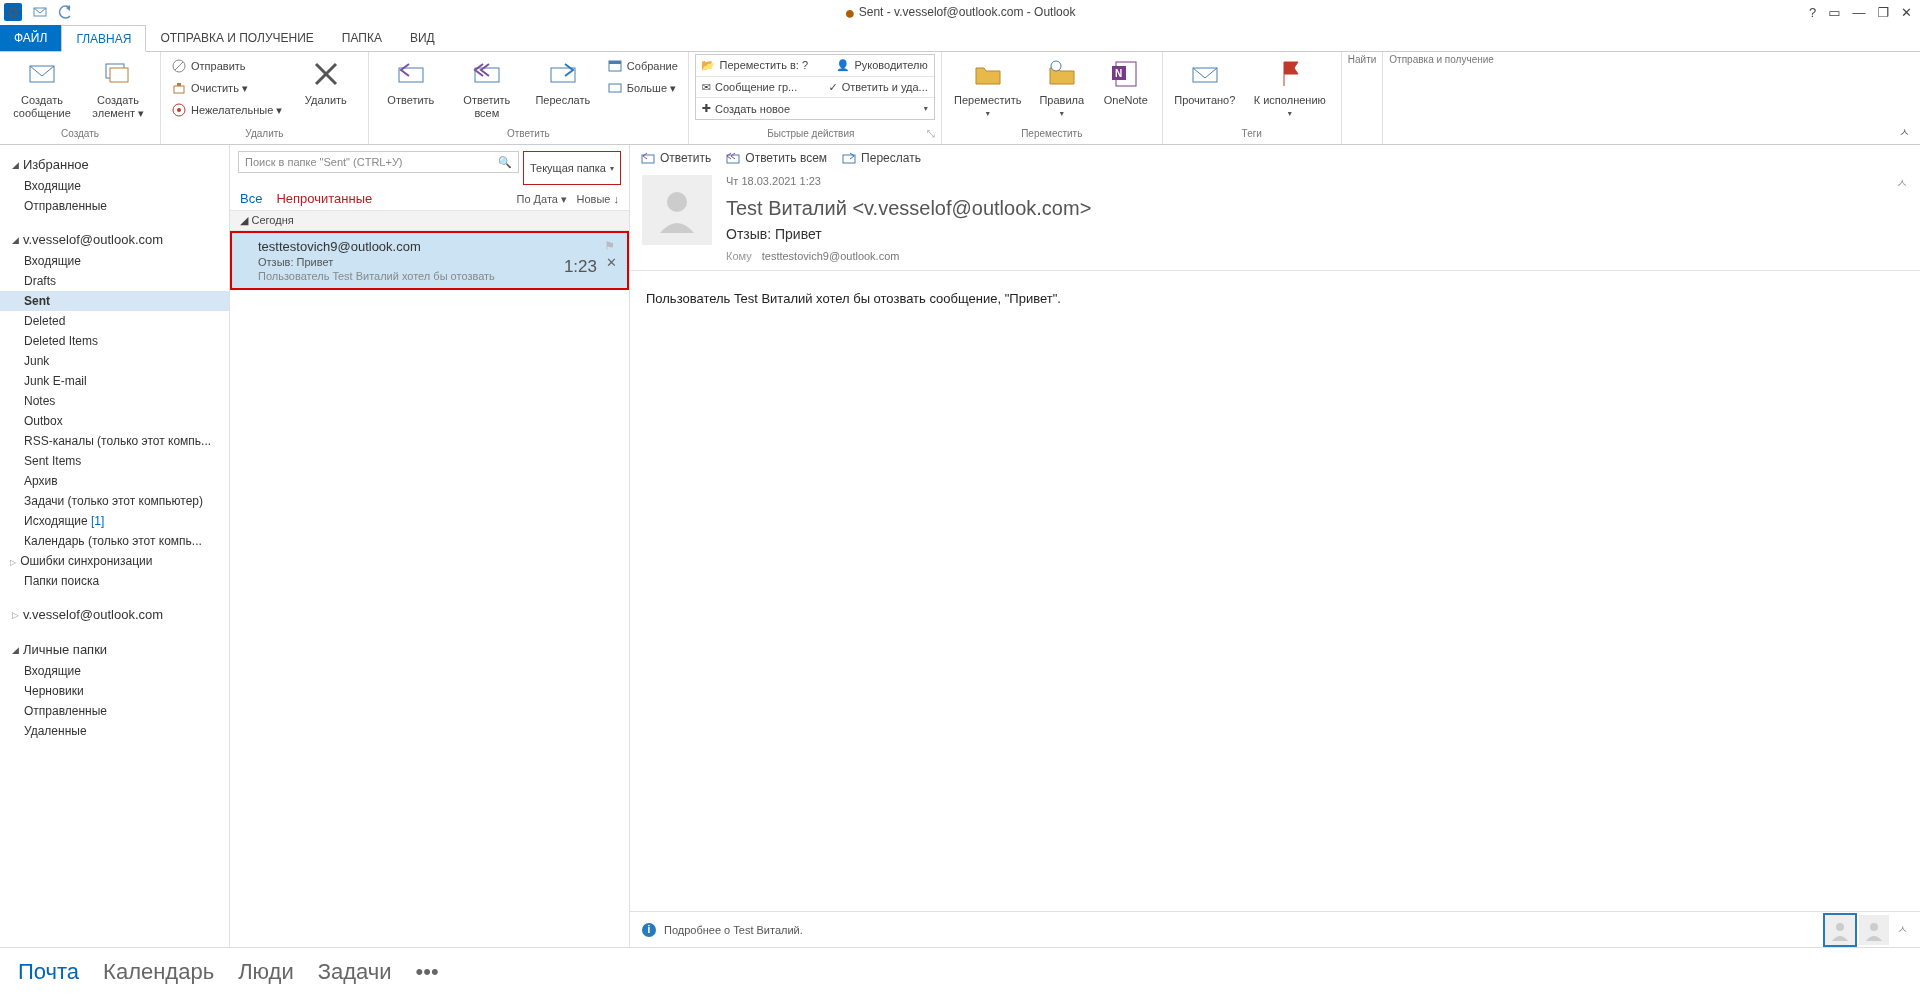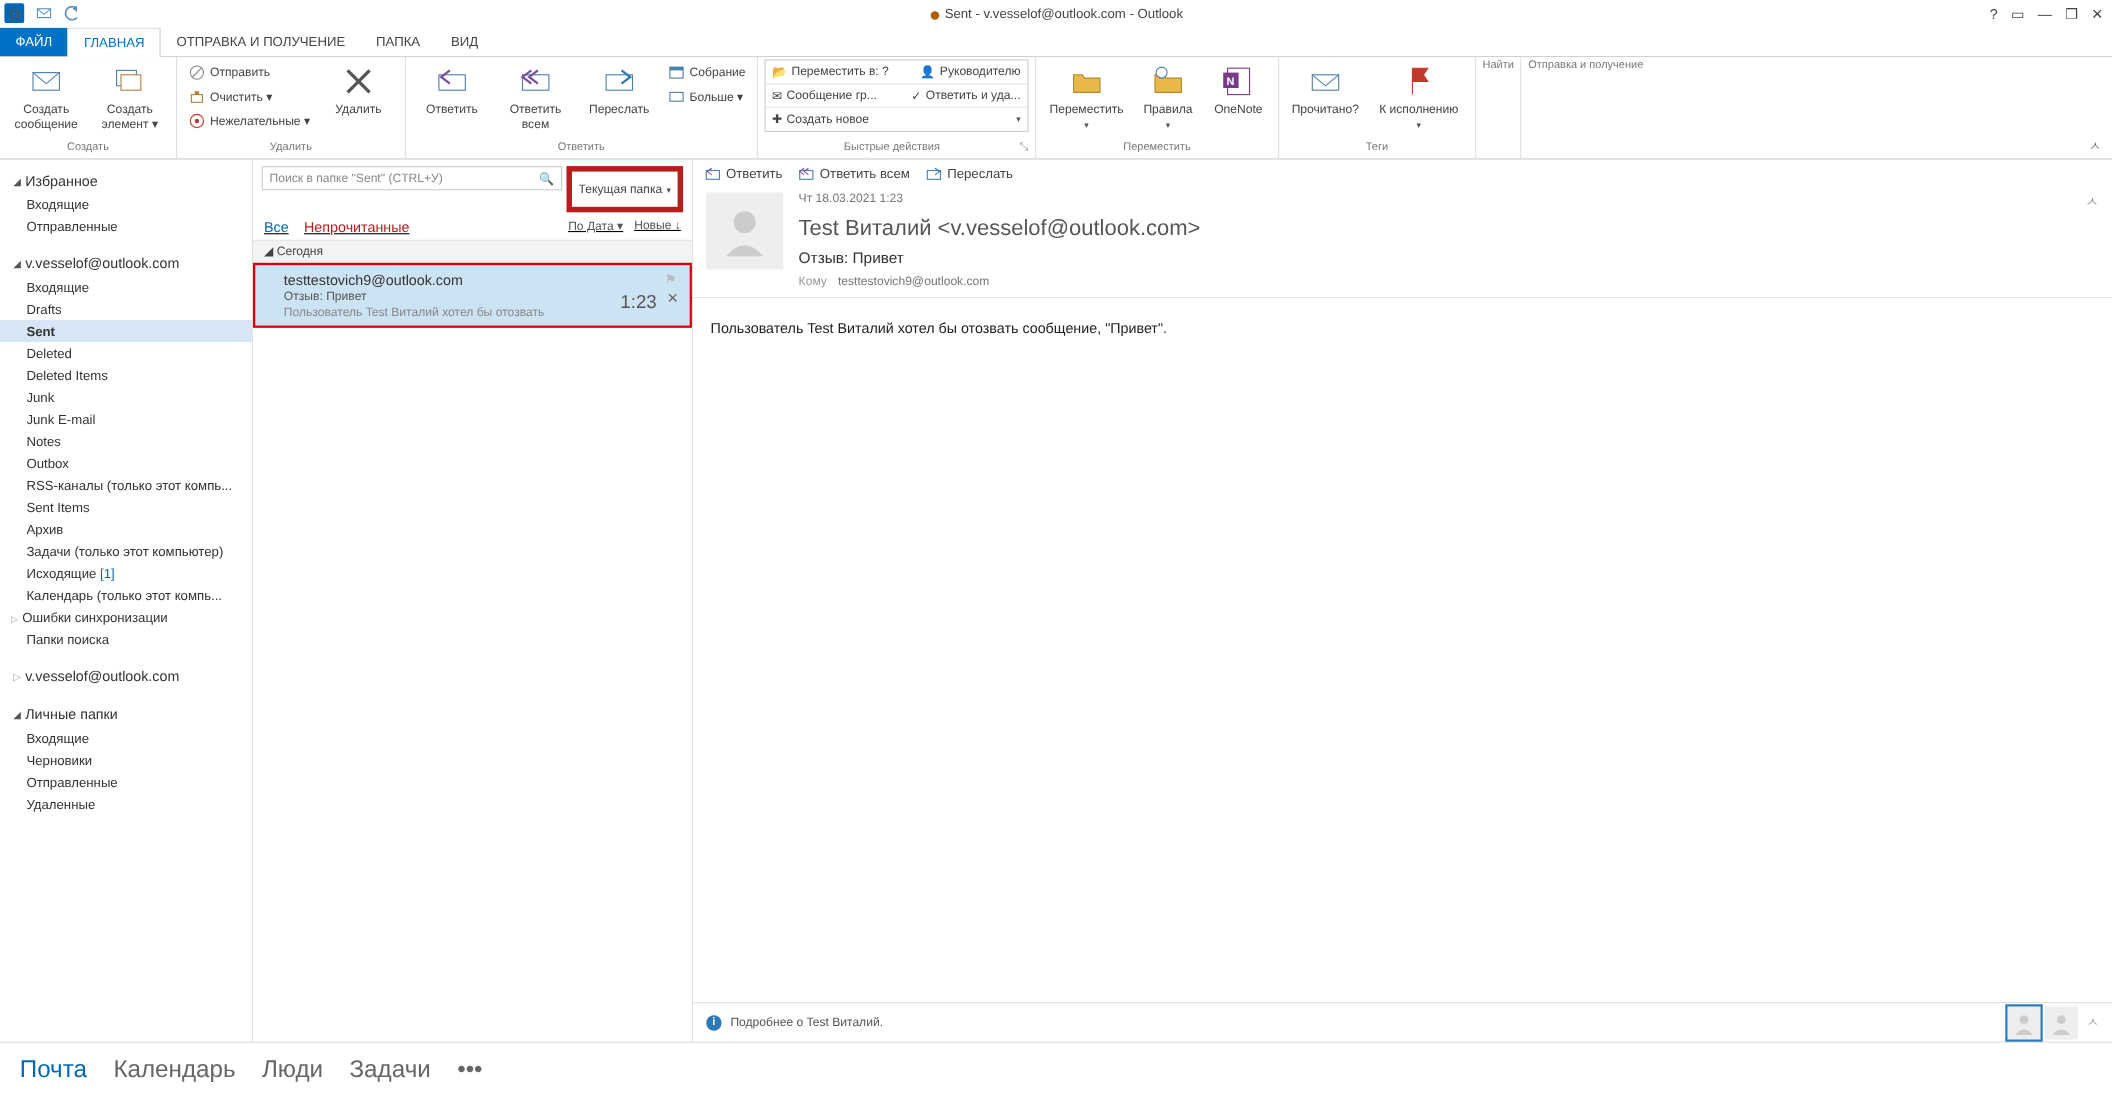--- a/index.html
+++ b/index.html
@@ -32,22 +32,22 @@
 .main-area { display: flex; height: 802px; }
 .nav-pane { width: 230px; border-right: 1px solid #e0e0e0; overflow: hidden; padding-top: 6px; }
 .nav-header { font-size: 13px; color: #333; padding: 6px 8px 4px 12px; display: flex; align-items: center; gap: 4px; }
 .nav-header .tri { font-size: 9px; color: #555; }
 .nav-item { font-size: 12px; color: #333; padding: 3px 8px 3px 24px; cursor: default; }
 .nav-item.selected { background: #d6e6f4; font-weight: bold; }
 .nav-item .blue-count { color: #0067b8; }
 .list-pane { width: 400px; border-right: 1px solid #e0e0e0; display: flex; flex-direction: column; }
 .search-row { padding: 6px 8px 0; display: flex; gap: 4px; }
 .search-box { flex: 1; border: 1px solid #ccc; height: 22px; display: flex; align-items: center; padding: 0 6px; font-size: 11px; color: #888; justify-content: space-between; }
-.scope-box { border: 5px solid #b91c1c; height: 22px; font-size: 11px; color: #444; padding: 16px 6px; display: flex; align-items: center; gap: 4px; justify-content: center; }
-.filter-row { padding: 6px 10px 4px; display: flex; align-items: flex-start; font-size: 13px; text-decoration: underline; }
+.scope-box { border: 1px solid #b91c1c; height: 22px; font-size: 11px; color: #444; padding: 16px 6px; display: flex; align-items: center; gap: 4px; justify-content: center; }
+.filter-row { padding: 6px 10px 4px; display: flex; align-items: flex-end; font-size: 13px; }
 .filter-row .all { color: #0067b8; margin-right: 14px; }
 .filter-row .unread { color: #b91c1c; }
 .filter-row .right { margin-left: auto; font-size: 11px; color: #555; display: flex; gap: 10px; }
 .group-hdr { background: #f3f3f3; font-size: 11px; color: #444; padding: 3px 10px; border-top: 1px solid #e5e5e5; border-bottom: 1px solid #e5e5e5; }
 .msg { padding: 6px 14px 6px 26px; border-bottom: 1px solid #f0f0f0; position: relative; }
 .msg.selected { background: #cce3f4; border: 2px solid #d80000; }
 .msg .from { font-size: 13px; color: #333; }
 .msg .subj { font-size: 11px; color: #555; margin-top: 2px; }
 .msg .prev { font-size: 11px; color: #888; margin-top: 2px; }
 .msg .time { position: absolute; right: 30px; top: 24px; font-size: 17px; color: #555; text-align: right; }

